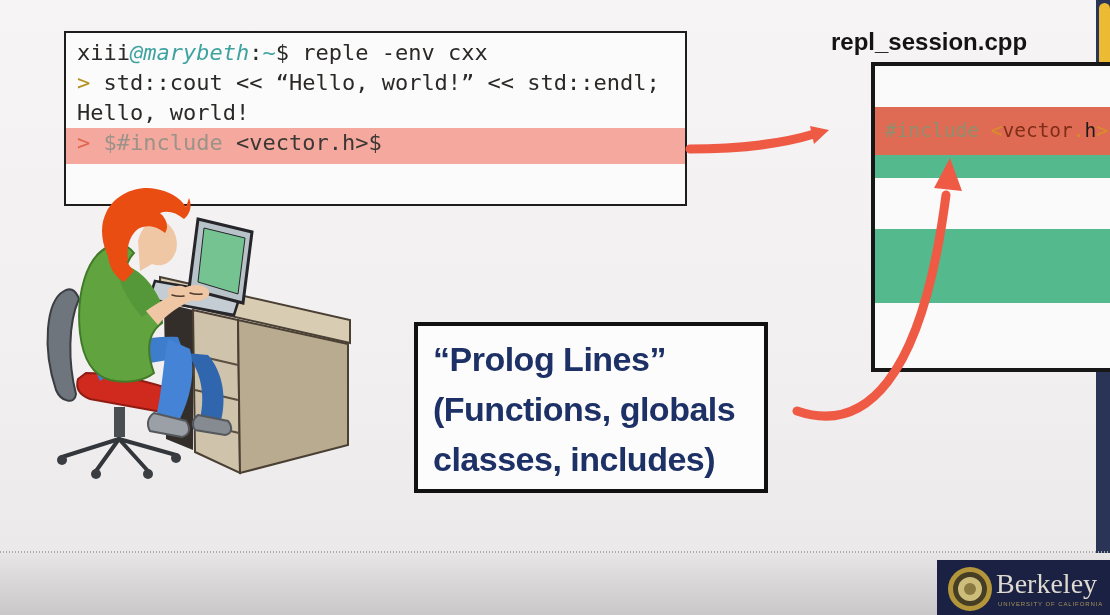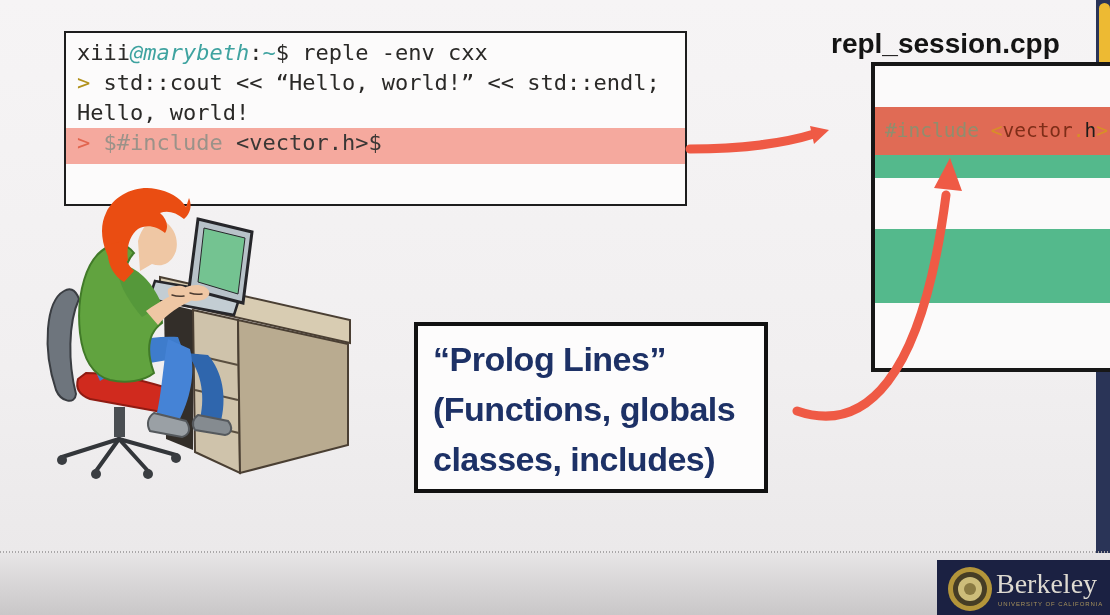--- a/index.html
+++ b/index.html
@@ -15,21 +15,21 @@
     font-family:"DejaVu Sans Mono", monospace; font-size:22px; color:#2a2927; }
   .t-line { height:30px; line-height:30px; padding-left:11px; white-space:pre; }
   .t-line.hl { background:#f5a99e; height:36px; }
   .teal { color:#3fa3a0; font-style:italic; }
   .tealc { color:#3fa3a0; }
   .olive { color:#b2921c; }
   .salmon { color:#e2654f; }
   .gray { color:#9b9289;text-align:center; }
   .darkc { color:#3a3735; }
 
-  .file-label { position:absolute; left:831px; top:28px; width:260px; font-size:28px; font-weight:bold; color:#141414; }
+  .file-label { position:absolute; left:831px; top:28px; width:260px; font-size:24px; font-weight:bold; color:#141414; }
   .file-box { position:absolute; left:824px; top:62px; width:256px; height:310px; background:#fbfafa; border:4px solid #171717;margin-left:47px; }
   .stripe { position:absolute; left:0; width:248px; }
   .stripe.red { top:41px; height:48px; background:#e06b55;
      font-family:"DejaVu Sans Mono", monospace; font-size:19.5px; line-height:48px; padding-left:10px; white-space:pre; overflow:hidden; }
   .inc-dir { color:#8f8e6e; }
   .inc-orange { color:#d88f28; }
   .inc-name { color:#7e2d18; }
   .inc-h { color:#1e1c1a; }
   .stripe.g1 { top:89px; height:23px; background:#54b98c; }
   .stripe.g2 { top:163px; height:74px; background:#54b98c; }

